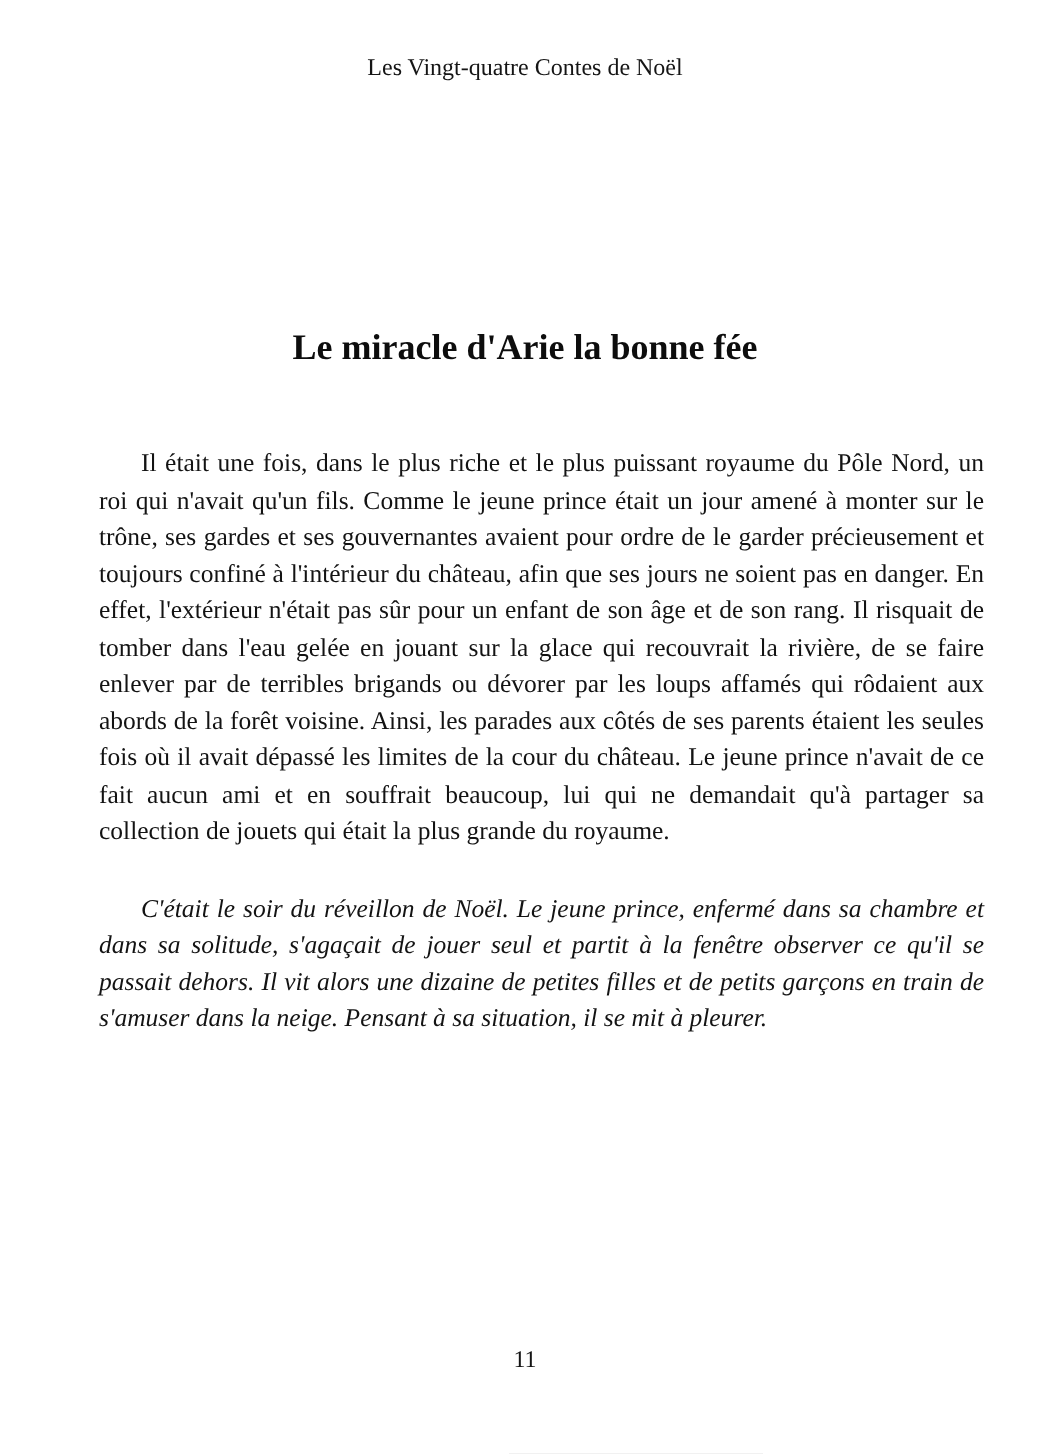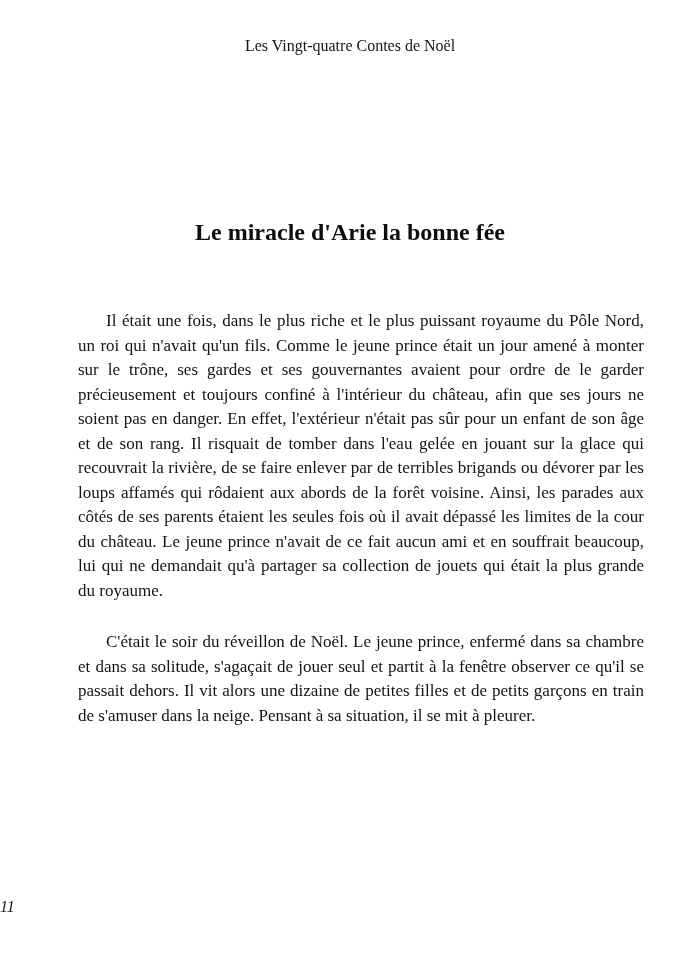--- a/index.html
+++ b/index.html
@@ -41,33 +41,34 @@
     top: 297px;
     left: 66px;
     width: 590px;
     font-size: 17px;
     line-height: 24.5px;
     text-align: justify;
     color: #131313;
   }
   .body-text p {
     text-indent: 28px;
-    margin: 12px;
+    margin: 0;
   }
   .body-text p.spaced-before {
     margin-top: 27px;
+    font-style: italic;
   }
   .page-number {
     position: absolute;
     top: 898px;
     left: 0;
     width: 100%;
+    text-align: center;
     font-size: 16px;
     color: #151515;
-    font-style: italic;
   }
 </style>
 </head>
 <body>
 
 <div class="page">
 
   <div class="running-header">Les Vingt-quatre Contes de Noël</div>
 
   <h1 class="chapter-title">Le miracle d'Arie la bonne fée</h1>

